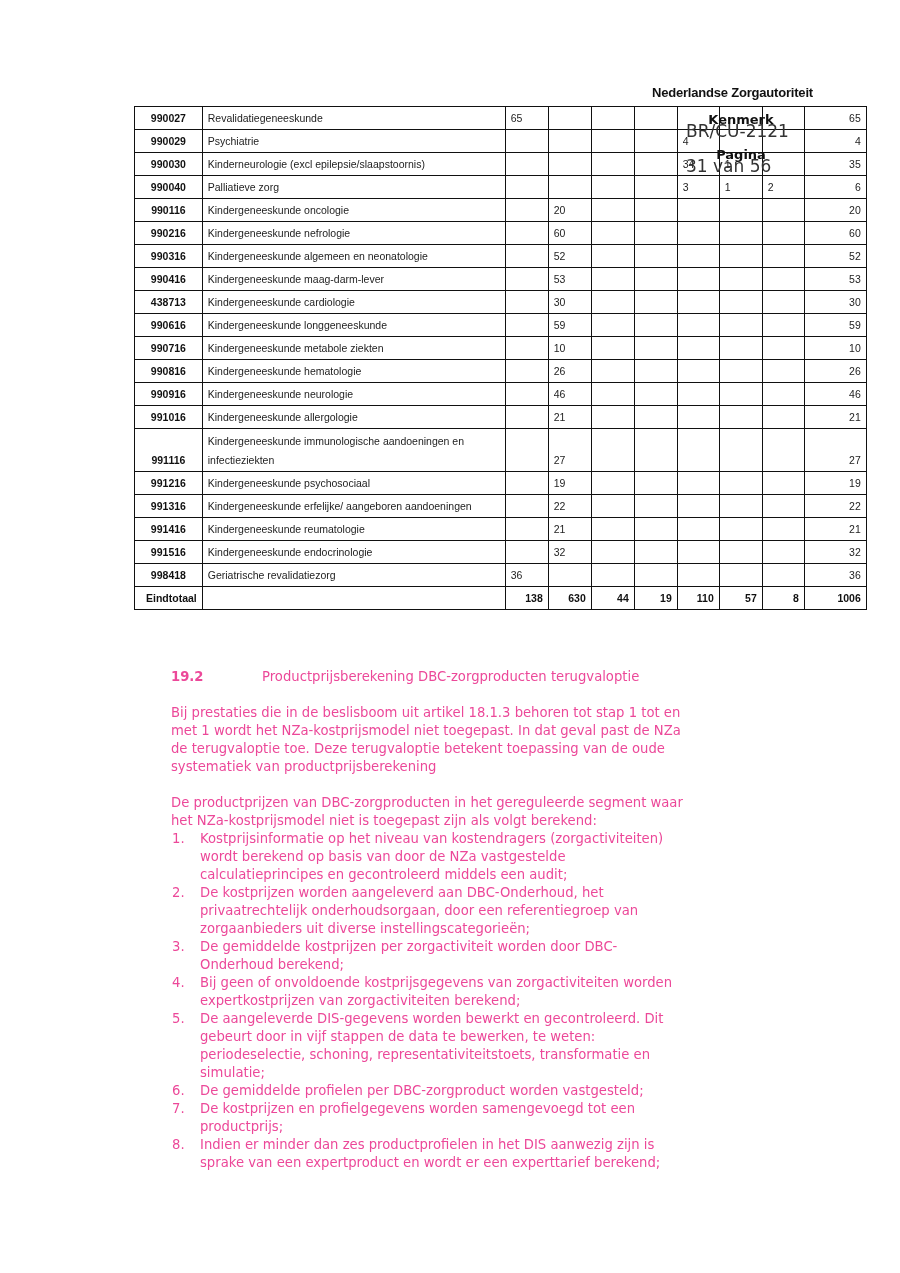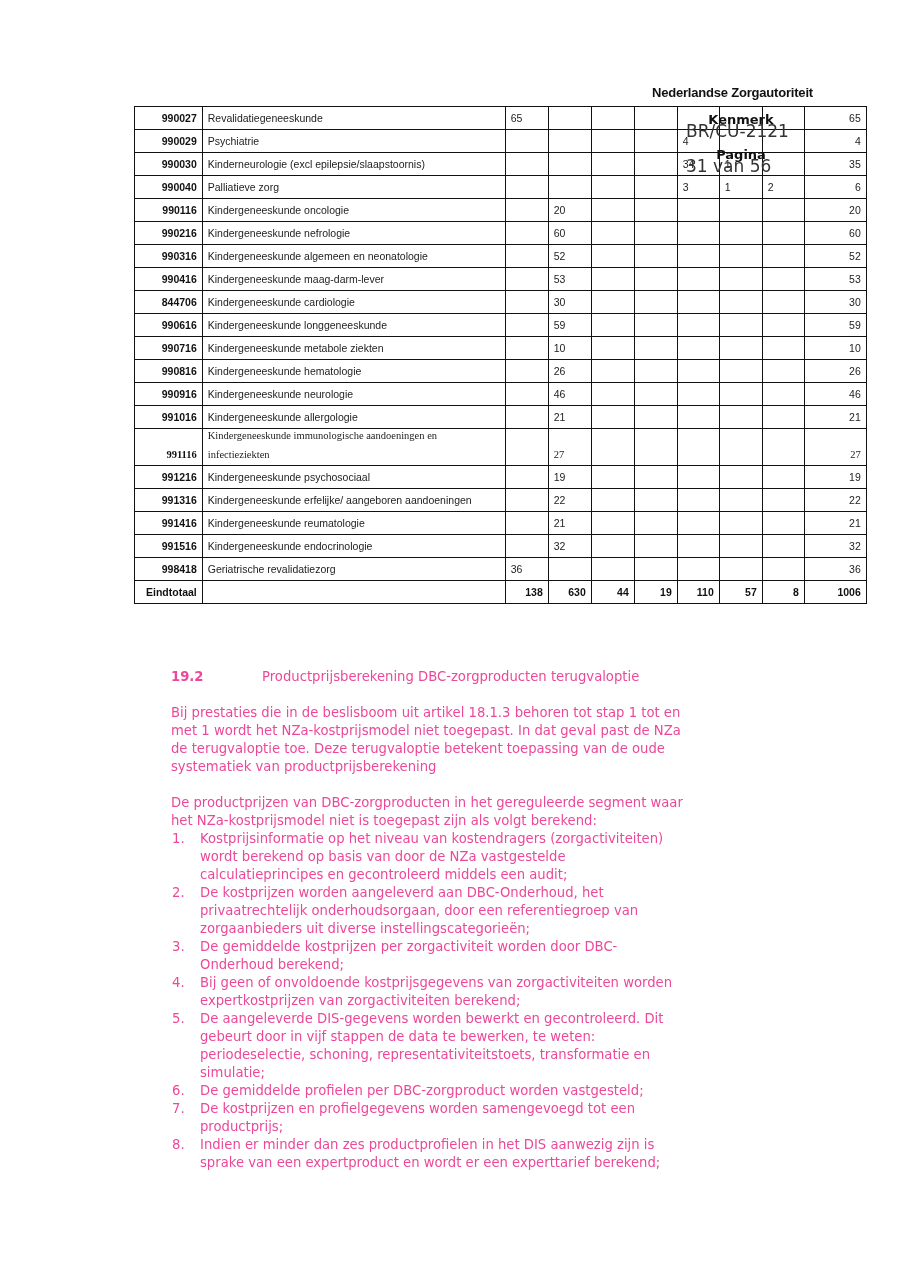--- a/index.html
+++ b/index.html
@@ -12,25 +12,25 @@
   table.data {
     position: absolute; left: 134px; top: 106px;
     border-collapse: collapse;
     font-family: "Liberation Sans", sans-serif; font-size: 10.5px; color: #222;
     table-layout: fixed;
   }
   table.data td {
     border: 1.5px solid #111; padding: 0 5px; height: 23px; vertical-align: bottom;
     padding-bottom: 4px; box-sizing: border-box; line-height: 13px;
   }
-  table.data td.code { text-align: right; font-weight: bold; color: #111; }
+  table.data td.code { text-align: center; font-weight: bold; color: #111; }
   table.data td.desc { text-align: left; }
   table.data td.num-l { text-align: left; }
   table.data td.num-r { text-align: right; }
-  table.data tr.tall td { height: 37px; font-family: Liberation Serif, serif; }
+  table.data tr.tall td { height: 43px; }
   table.data tr.total td { font-weight: bold; text-align: right; color: #111; }
   table.data tr.total td.code { text-align: left; padding-left: 11px; }
   .desc .line { display: block; }
 
   .kenmerk {
     position: absolute; left: 686px; top: 114px; width: 110px;
     font-family: "DejaVu Sans", sans-serif; color: #111; pointer-events: none;
   }
   .kenmerk .lbl { font-size: 13px; font-weight: bold; display: block; line-height: 11px; text-align: center; }
   .kenmerk .val { font-size: 17px; display: block; line-height: 13px; color: #333; }
@@ -159,21 +159,21 @@
         <td class="num-l"></td>
         <td class="num-l">53</td>
         <td class="num-l"></td>
         <td class="num-l"></td>
         <td class="num-l"></td>
         <td class="num-l"></td>
         <td class="num-l"></td>
         <td class="num-r">53</td>
       </tr>
       <tr>
-        <td class="code">844706</td>
+        <td class="code">438713</td>
         <td class="desc">Kindergeneeskunde cardiologie</td>
         <td class="num-l"></td>
         <td class="num-l">30</td>
         <td class="num-l"></td>
         <td class="num-l"></td>
         <td class="num-l"></td>
         <td class="num-l"></td>
         <td class="num-l"></td>
         <td class="num-r">30</td>
       </tr>

